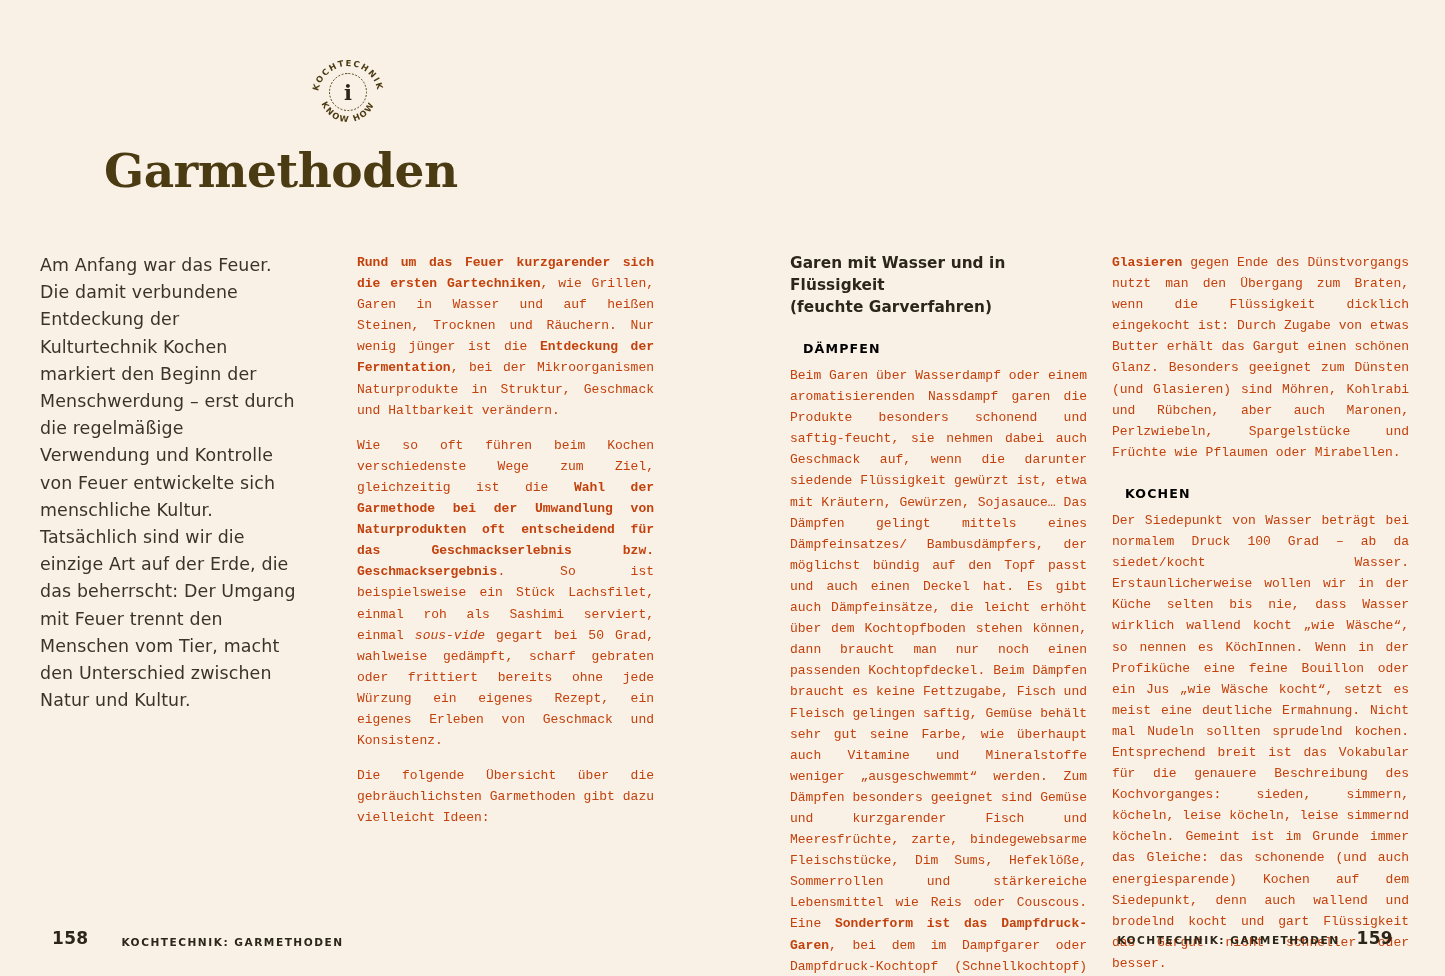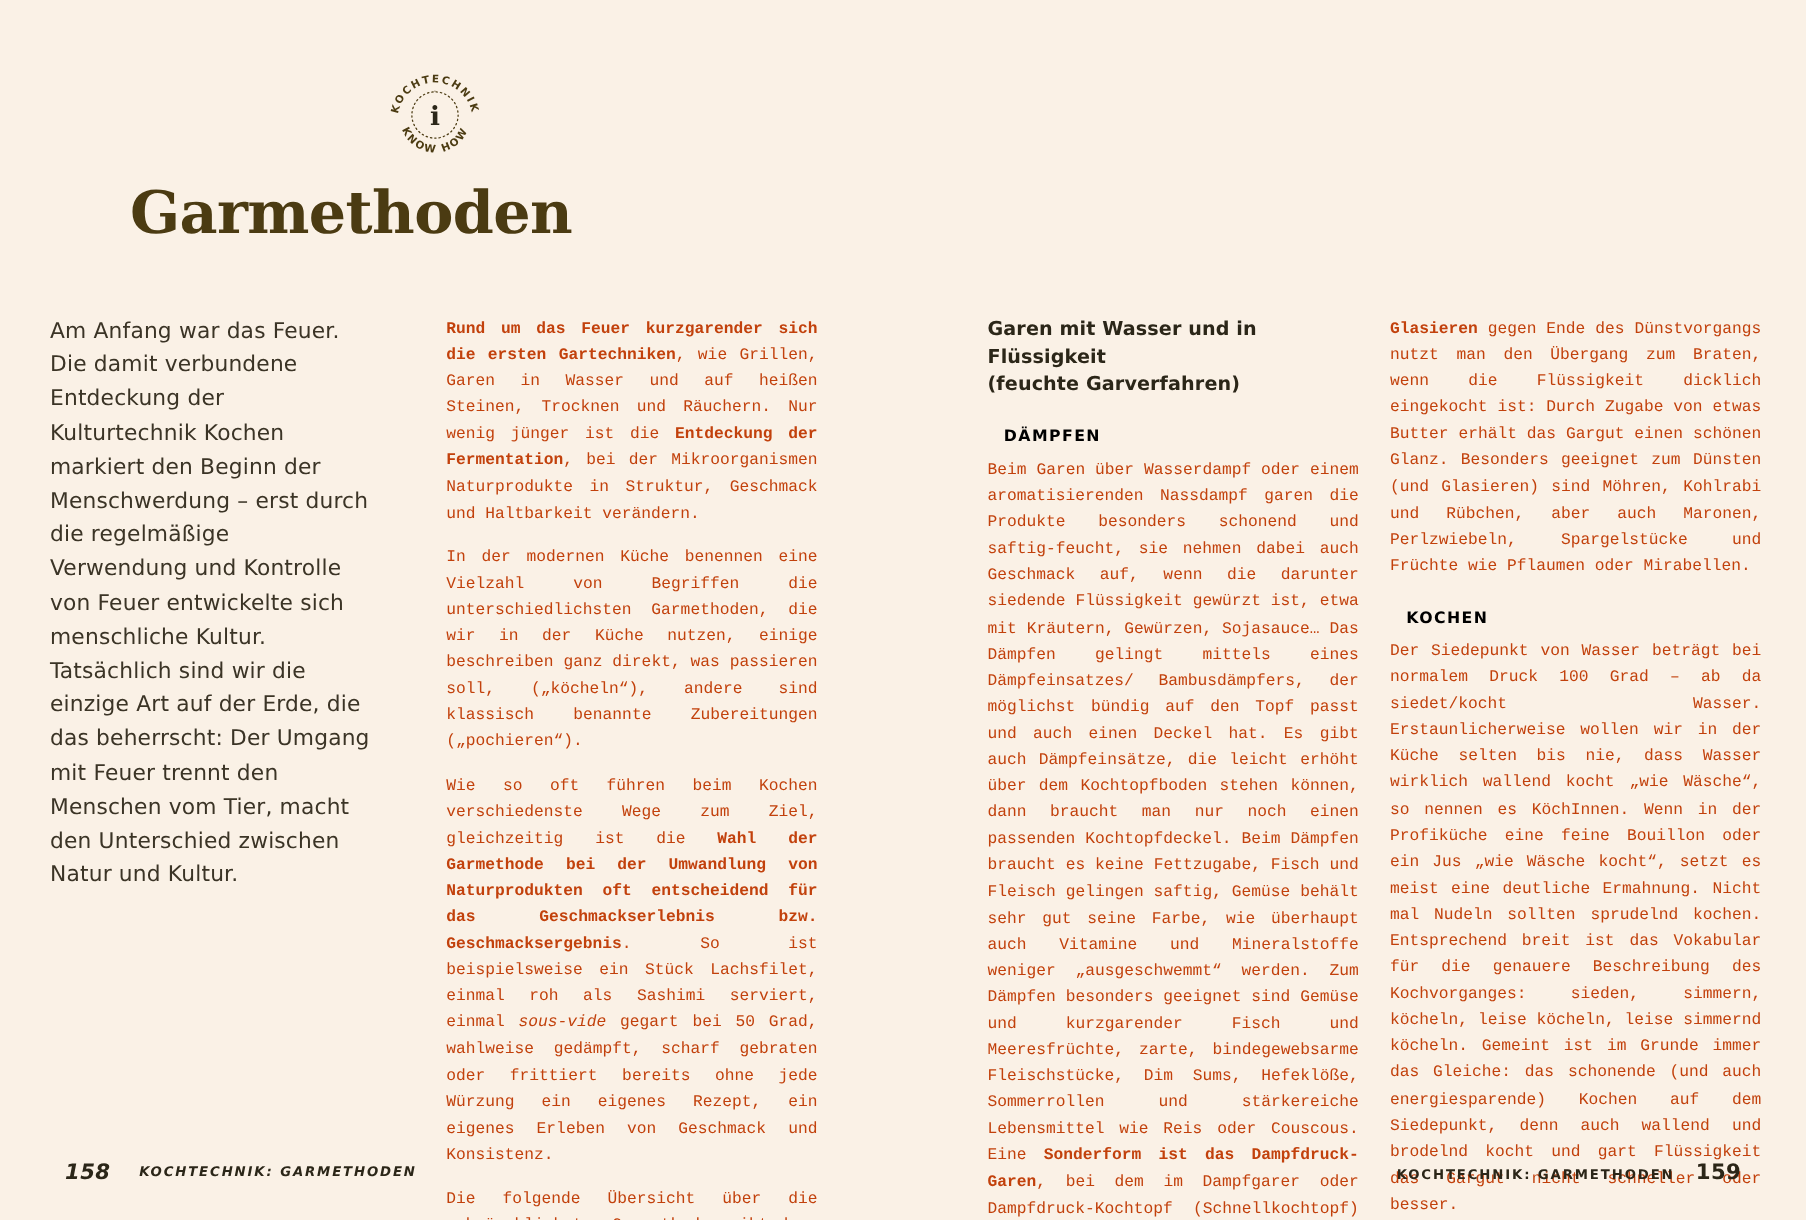--- a/index.html
+++ b/index.html
@@ -126,23 +126,22 @@
     color: #4a4staticsafe;
     color: #443d2d;
   }
 
   
   .footer-left {
     position: absolute;
     left: 52px;
     bottom: 28px;
     display: flex;
-    align-items: center;
-    gap: 23px;
-    font-style: italic;
+    align-items: flex-end;
+    gap: 33px;
   }
   .footer-right {
     position: absolute;
     right: 52px;
     bottom: 28px;
     display: flex;
     align-items: baseline;
     gap: 17px;
   }
   .folio {
@@ -186,21 +185,20 @@
 <div class="col col-1">
   <p class="intro">Am Anfang war das Feuer. Die damit verbundene Entdeckung der Kulturtechnik Kochen markiert den Beginn der Menschwerdung – erst durch die regelmäßige Verwendung und Kontrolle von Feuer entwickelte sich menschliche Kultur. Tatsächlich sind wir die einzige Art auf der Erde, die das beherrscht: Der Umgang mit Feuer trennt den Menschen vom Tier, macht den Unterschied zwischen Natur und Kultur.</p>
 </div>
 
 <div class="col col-2">
 
   <p class="body">
     <b>Rund um das Feuer kurzgarender sich die ersten Gartechniken</b><span>, wie Grillen, Garen in Wasser und auf heißen Steinen, Trocknen und Räuchern. Nur wenig jünger ist die </span><b>Entdeckung der Fermentation</b><span>, bei der Mikroorganismen Naturprodukte in Struktur, Geschmack und Haltbarkeit verändern.</span>
   </p>
 
-  <p class="body">In der modernen Küche benennen eine Vielzahl von Begriffen die unterschiedlichsten Garmethoden, die wir in der Küche nutzen, einige beschreiben ganz direkt, was passieren soll, („köcheln“), andere sind klassisch benannte Zubereitungen („pochieren“).</p>
 
   <p class="body">
     <span>Wie so oft führen beim Kochen verschiedenste Wege zum Ziel, gleichzeitig ist die </span><b>Wahl der Garmethode bei der Umwandlung von Naturprodukten oft entscheidend für das Geschmackserlebnis bzw. Geschmacksergebnis</b><span>. So ist beispielsweise ein Stück Lachsfilet, einmal roh als Sashimi serviert, einmal </span><i>sous-vide</i><span> gegart bei 50 Grad, wahlweise gedämpft, scharf gebraten oder frittiert bereits ohne jede Würzung ein eigenes Rezept, ein eigenes Erleben von Geschmack und Konsistenz.</span>
   </p>
 
   <p class="body">Die folgende Übersicht über die gebräuchlichsten Garmethoden gibt dazu vielleicht Ideen:</p>
 </div>
 
 <div class="col col-3">
   <h2 class="sec-head two-line">

